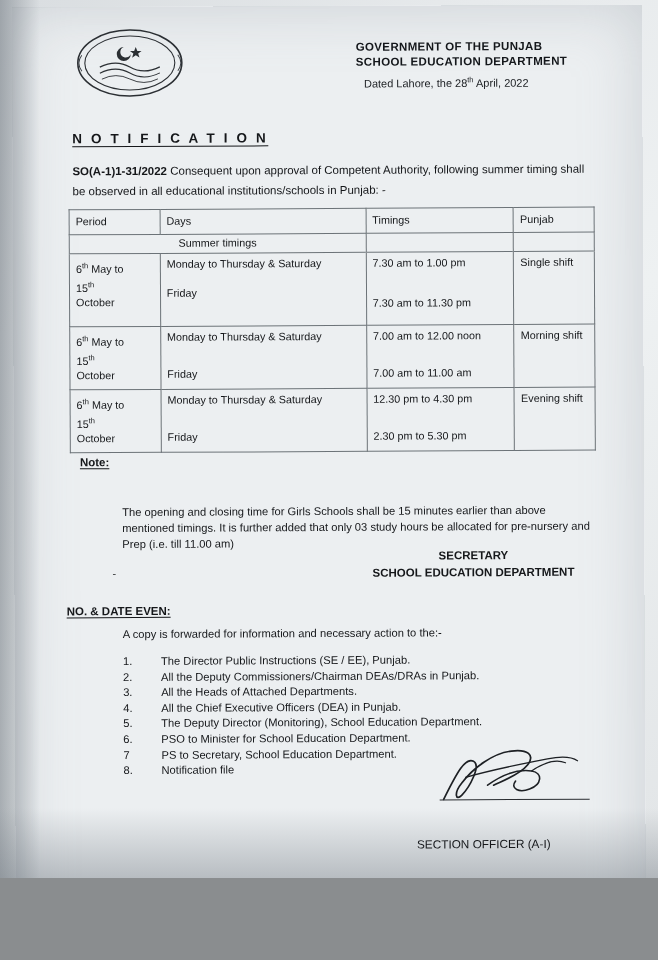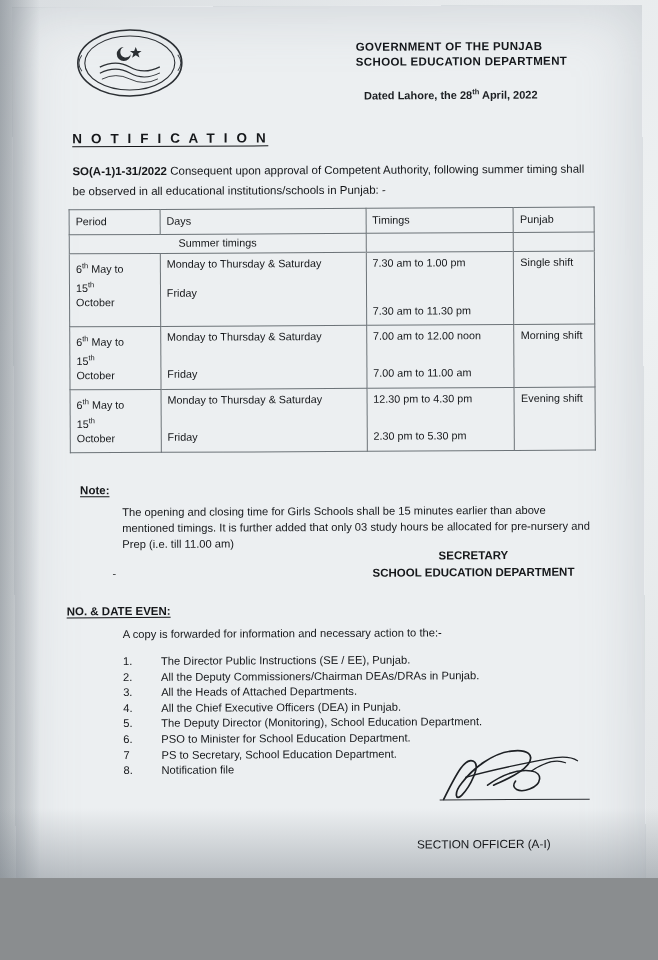--- a/index.html
+++ b/index.html
@@ -60,24 +60,23 @@
     top: 40px;
     font-size: 11.5px;
     font-weight: bold;
     letter-spacing: 0.35px;
     line-height: 15px;
     color: #14171b;
   }
   .hdr-date {
     position: absolute;
     left: 366px;
-    top: 88px;
+    top: 76px;
     font-size: 11px;
     color: #1b1e22;
-    font-weight: bold;
   }
   sup { font-size: 7.5px; }
 
   .notif {
     position: absolute;
     left: 74px;
     top: 130px;
     font-size: 13.5px;
     font-weight: bold;
     letter-spacing: 2.6px;
@@ -119,29 +118,29 @@
   .sum-row td {
     text-align: center;
     padding: 2px 0 4px 0;
     border-top: none;
     border-bottom: none;
   }
   .sum-row td.nb { border-left: 1px solid #6c7378; border-right: 1px solid #6c7378; }
   .r-tall td { height: 62px; }
   .r-mid td  { height: 46px; }
   .sub2 { display:block; margin-top: 17px; }
-  .sub3 { display:block; margin-top: 36px; }
+  .sub3 { display:block; margin-top: 28px; }
   .sub-f { display:block; margin-top: 25px; }
   .period-l { line-height: 15px; }
 
   
   .note-hd {
     position: absolute;
     left: 80px;
-    top: 483px;
+    top: 455px;
     font-size: 11.5px;
     font-weight: bold;
     text-decoration: underline;
     text-underline-offset: 2px;
   }
   .note-body {
     position: absolute;
     left: 122px;
     top: 503px;
     width: 474px;

